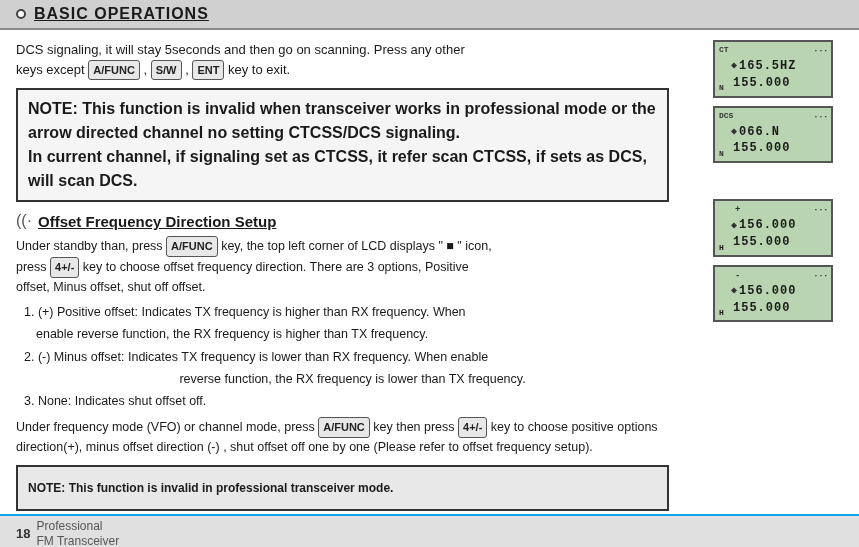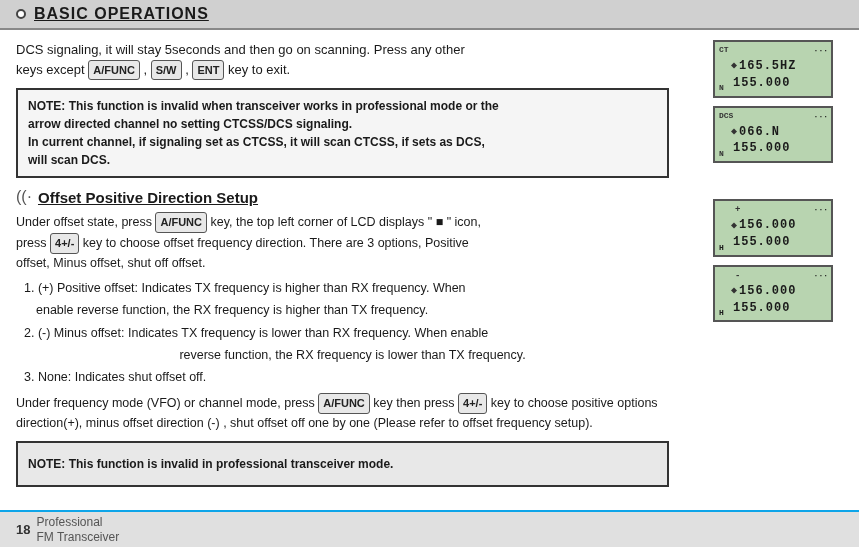--- a/index.html
+++ b/index.html
@@ -63,21 +63,21 @@
       font-size: 11px;
       background: #e8e8e8;
       font-weight: bold;
       vertical-align: middle;
       color: #222;
     }
     .note-box {
       border: 2px solid #333;
       background: #f5f5f5;
       padding: 7px 10px;
-      font-size: 12px;
+      font-size: 16px;
       font-weight: bold;
       line-height: 1.5;
       margin-bottom: 10px;
     }
     .section-heading {
       display: flex;
       align-items: center;
       gap: 6px;
       margin: 8px 0 6px 0;
     }
@@ -190,31 +190,31 @@
         <span>,</span>
         <span class="key-btn">S/W</span>
         <span>,</span>
         <span class="key-btn">ENT</span>
         <span>key to exit.</span>
       </div>
 
       <div class="note-box">
         <div>NOTE: This function is invalid when transceiver works in professional mode or the</div>
         <div>arrow directed channel no setting CTCSS/DCS signaling.</div>
-        <div>In current channel, if signaling set as CTCSS, it will scan CTCSS, if sets as DCS,</div>
+        <div>In current channel, if signaling set as CTCSS, it refer scan CTCSS, if sets as DCS,</div>
         <div>will scan DCS.</div>
       </div>
 
       <div class="section-heading">
         <span class="wave-icon">((·</span>
-        <span class="section-title">Offset Positive Direction Setup</span>
+        <span class="section-title">Offset Frequency Direction Setup</span>
       </div>
 
       <div class="body-text">
-        <span>Under offset state, press</span>
+        <span>Under standby than, press</span>
         <span class="key-btn">A/FUNC</span>
         <span>key, the top left corner of LCD displays "</span>
         <strong>■</strong>
         <span>" icon,</span><br>
         <span>press</span>
         <span class="key-btn">4+/-</span>
         <span>key to choose offset frequency direction. There are 3 options, Positive</span><br>
         <span>offset, Minus offset, shut off offset.</span>
       </div>
 

